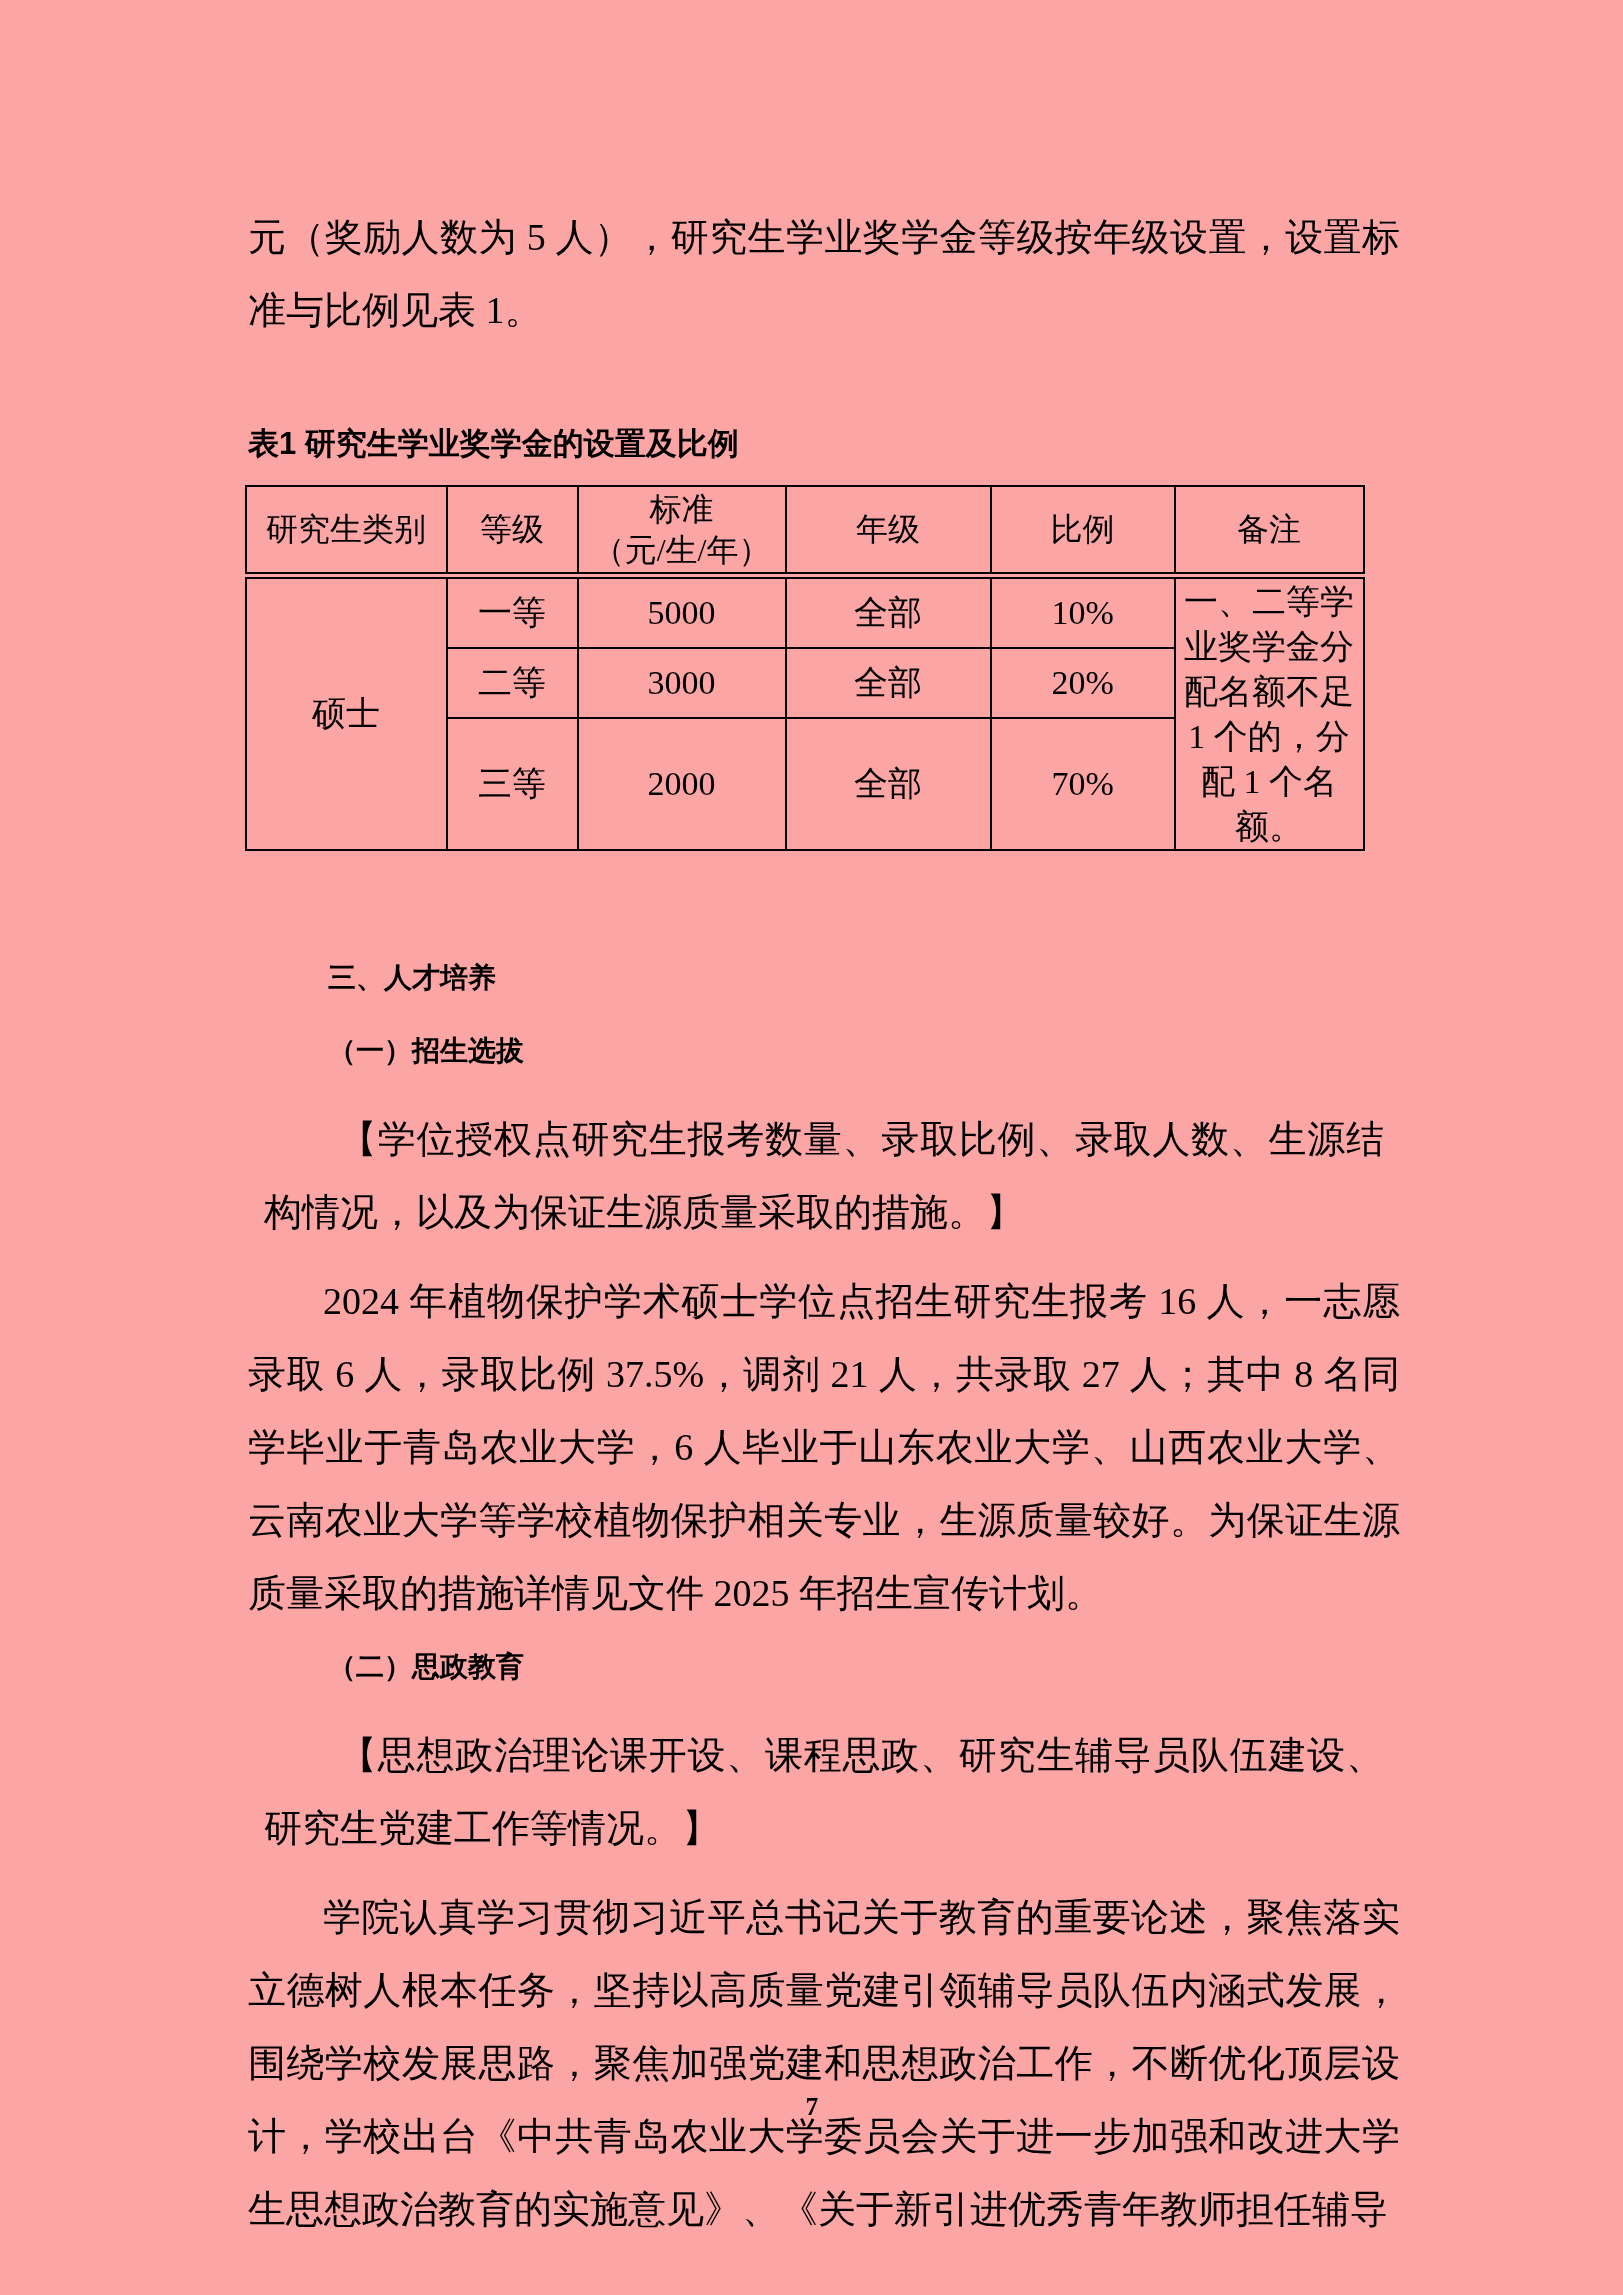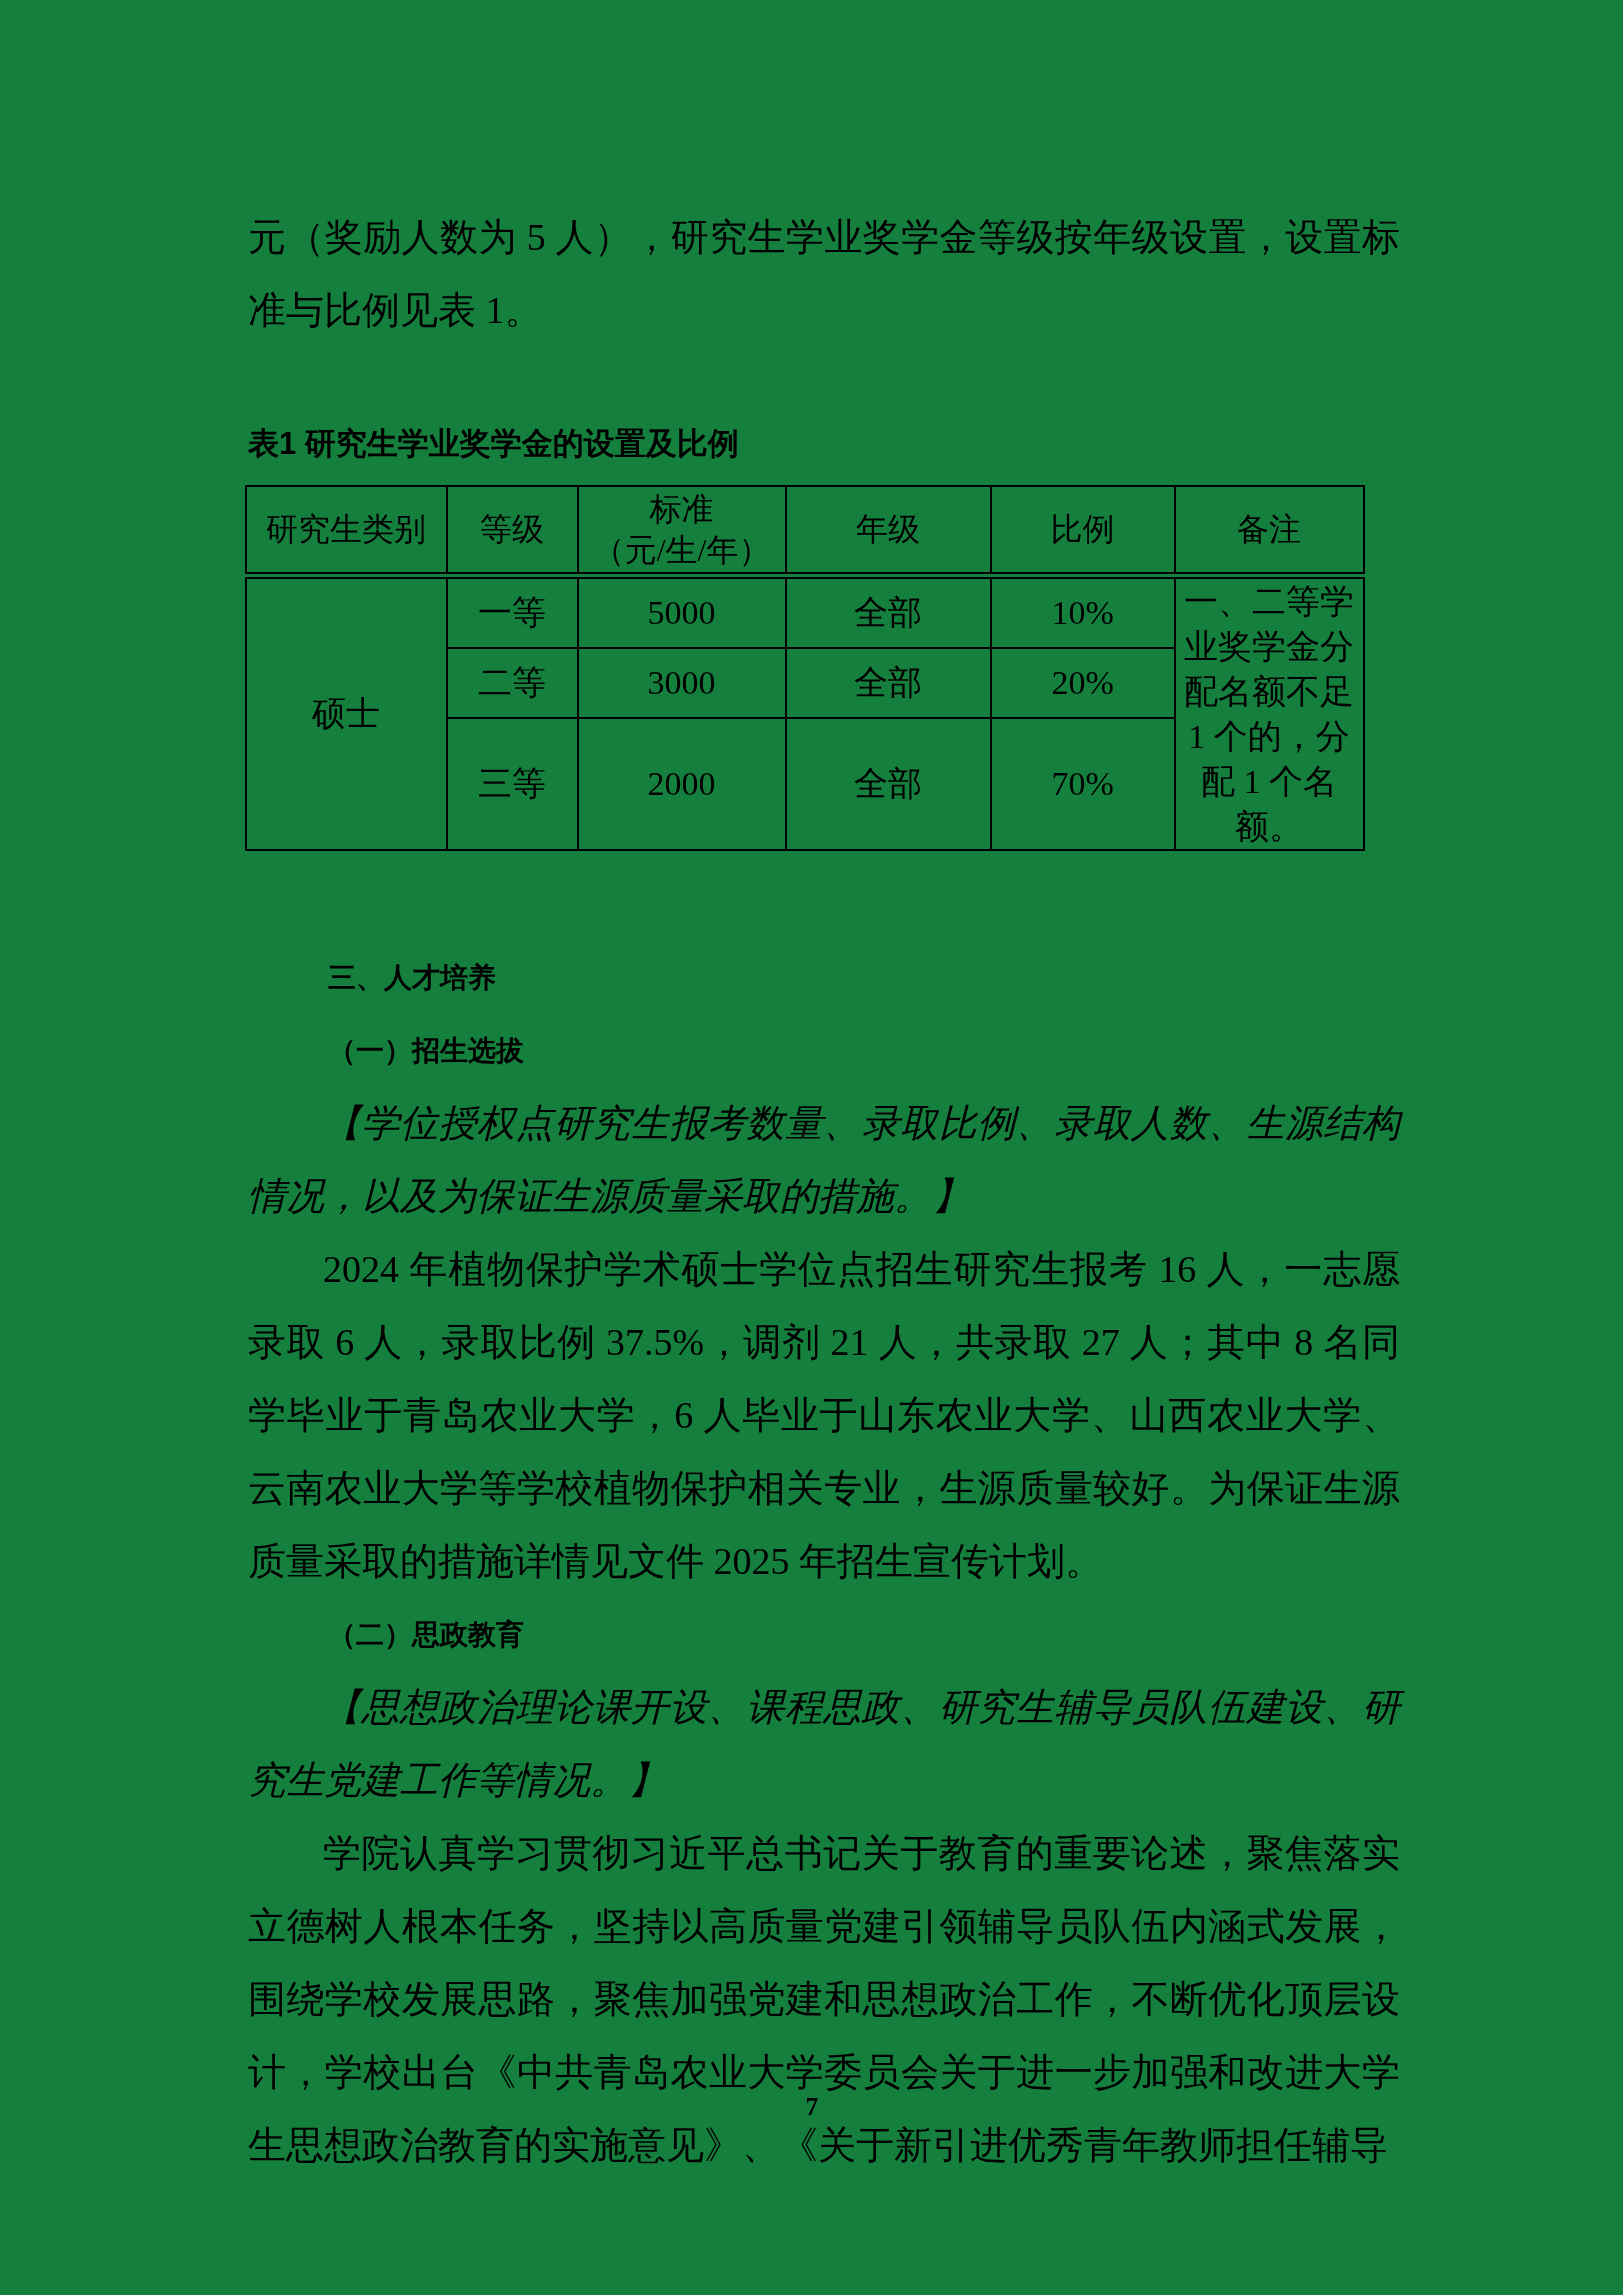--- a/index.html
+++ b/index.html
@@ -4,47 +4,46 @@
 <style>
   html, body {
     margin: 0;
     padding: 0;
     background: #e8e8e8;
   }
   .page {
     position: relative;
     width: 1624px;
     height: 2295px;
-    background: #15803d;
+    background: #fca5a5;
     color: #000000;
     font-family: "Liberation Serif", "DejaVu Serif", serif;
     overflow: hidden;
   }
   .content {
     position: absolute;
     left: 248px;
     top: 201px;
     width: 1152px;
   }
   p.body {
     font-size: 38px;
     line-height: 73px;
     text-align: justify;
     text-justify: inter-ideograph;
     margin: 0;
   }
   p.indent { text-indent: 75px; }
   p.kaiti {
-    font-style: italic;
     font-size: 38px;
     line-height: 73px;
     text-align: justify;
     text-justify: inter-ideograph;
     text-indent: 75px;
-    margin: 0;
+    margin: 16px;
   }
   .table-title {
     font-family: "Liberation Sans", "DejaVu Sans", sans-serif;
     font-weight: bold;
     font-size: 31px;
     line-height: 47px;
     text-align: left;
     margin-top: 73px;
   }
   table.schol {

